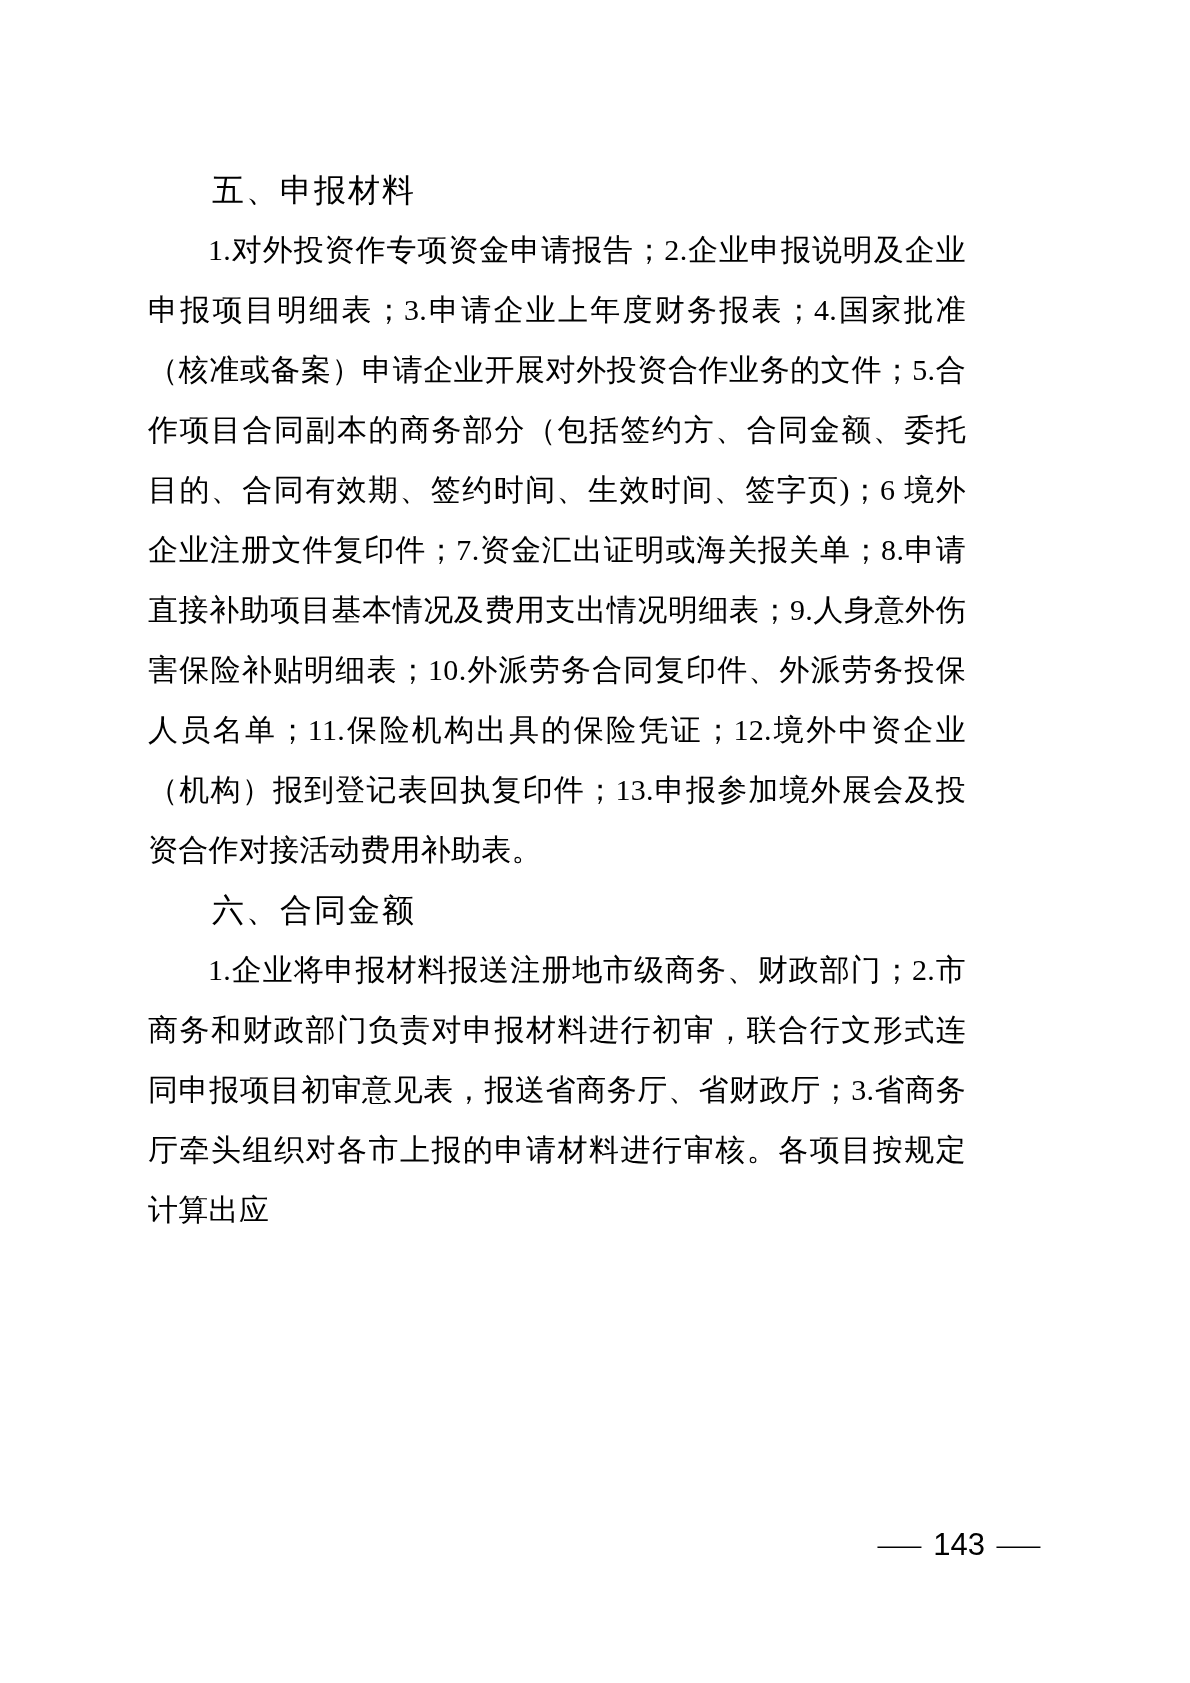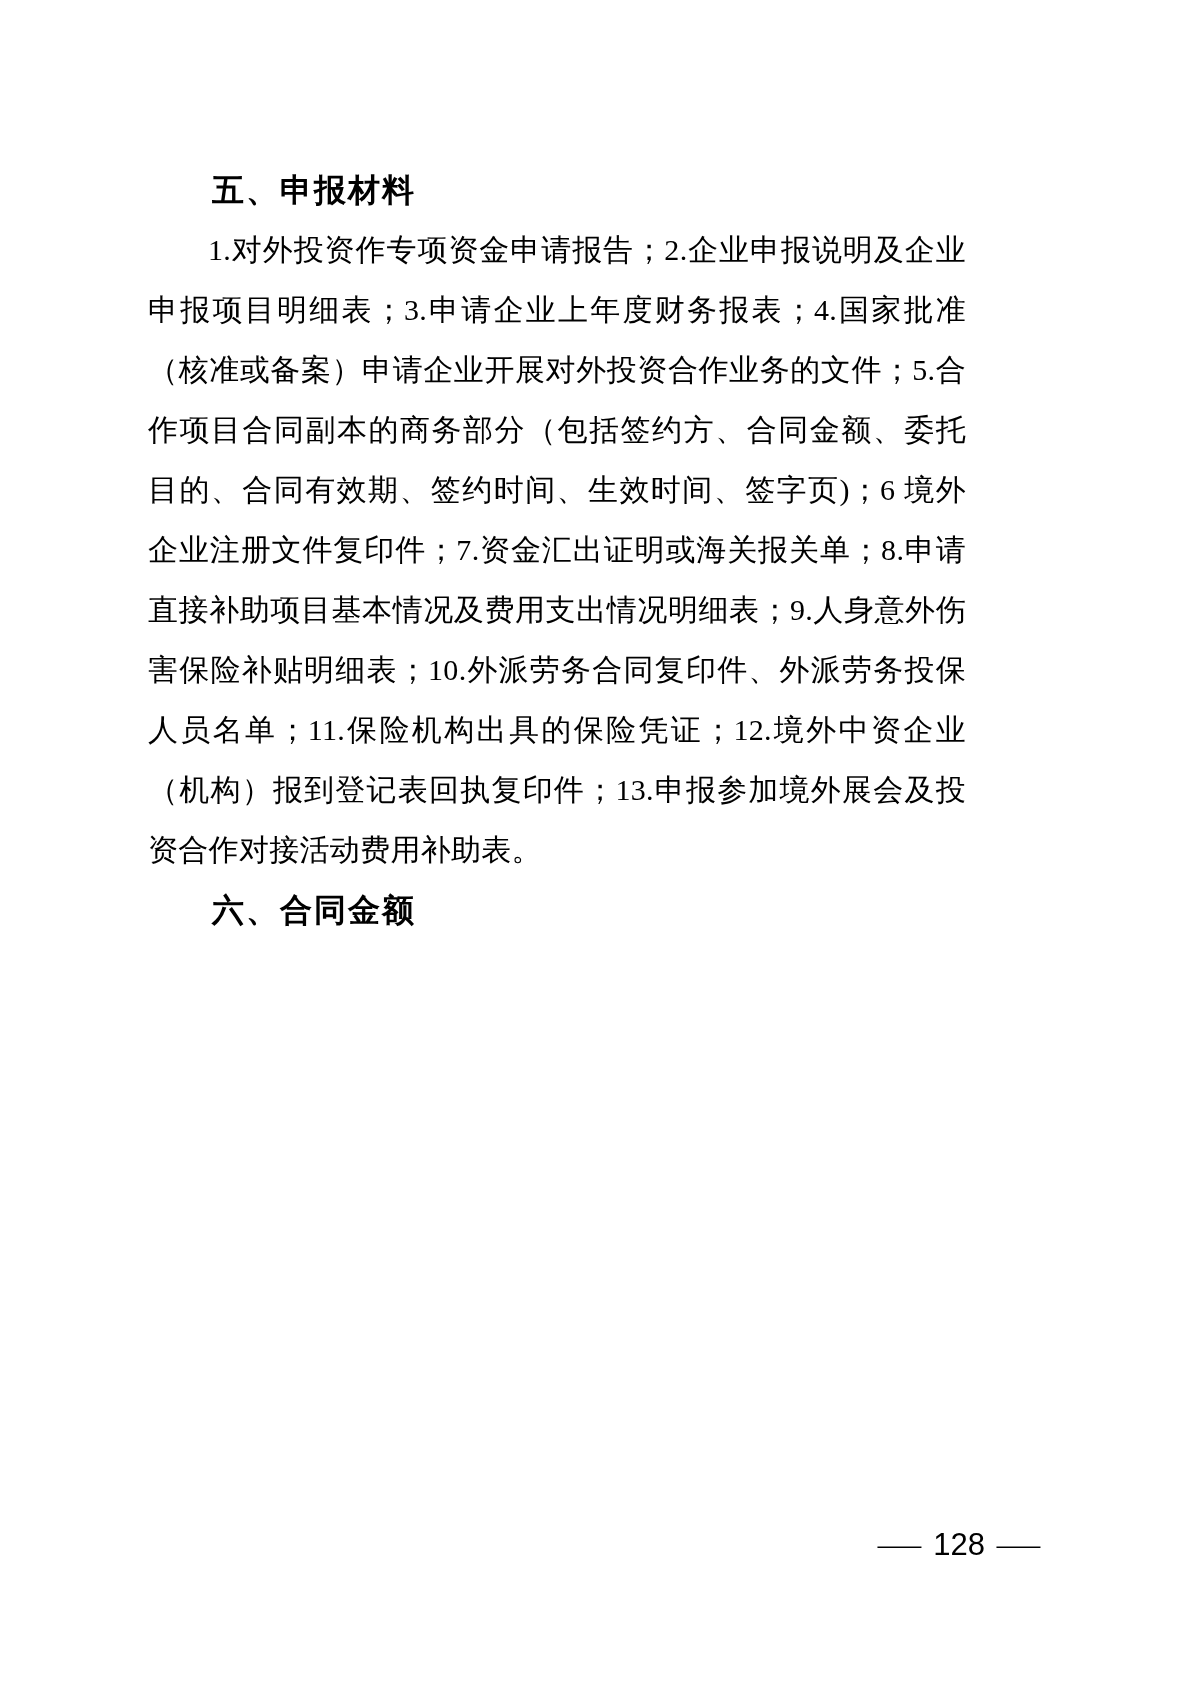--- a/index.html
+++ b/index.html
@@ -29,21 +29,21 @@
     text-align: justify;
     text-indent: 2em;
     letter-spacing: 0.3px;
   }
   .no-indent {
     text-indent: 0;
   }
   .section-heading {
     margin: 0;
     font-family: "Liberation Sans", "DejaVu Sans", sans-serif;
-    font-weight: 700;
+    font-weight: 400;
     font-size: 32px;
     line-height: 60px;
     color: #000000;
     text-indent: 2em;
     letter-spacing: 2px;
   }
   .page-number {
     position: absolute;
     top: 1527px;
     right: 156px;
@@ -61,20 +61,21 @@
   }
 </style>
 </head>
 <body>
 
 <div class="page">
   <div class="text-block">
     <h2 class="section-heading">五、申报材料</h2>
     <p class="body-text">1.对外投资作专项资金申请报告；2.企业申报说明及企业申报项目明细表；3.申请企业上年度财务报表；4.国家批准（核准或备案）申请企业开展对外投资合作业务的文件；5.合作项目合同副本的商务部分（包括签约方、合同金额、委托目的、合同有效期、签约时间、生效时间、签字页)；6 境外企业注册文件复印件；7.资金汇出证明或海关报关单；8.申请直接补助项目基本情况及费用支出情况明细表；9.人身意外伤害保险补贴明细表；10.外派劳务合同复印件、外派劳务投保人员名单；11.保险机构出具的保险凭证；12.境外中资企业（机构）报到登记表回执复印件；13.申报参加境外展会及投资合作对接活动费用补助表。</p>
     <h2 class="section-heading">六、合同金额</h2>
+    <p class="body-text">1.企业将申报材料报送注册地市级商务、财政部门；2.市商务和财政部门负责对申报材料进行初审，联合行文形式连同申报项目初审意见表，报送省商务厅、省财政厅；3.省商务厅牵头组织对各市上报的申请材料进行审核。各项目按规定计算出应</p>
   </div>
 
   <div class="page-number">
     <span class="dash">—</span>
-    <span class="num">128</span>
+    <span class="num">143</span>
     <span class="dash">—</span>
   </div>
 </div>
 
 </body></html>

